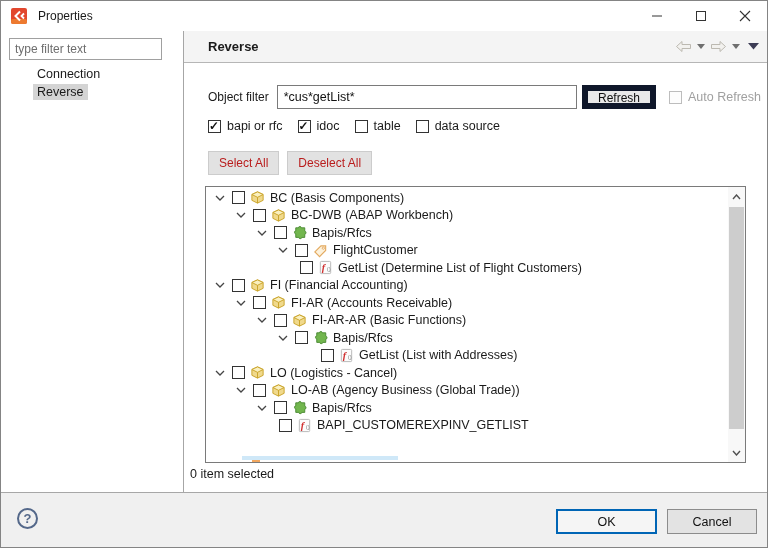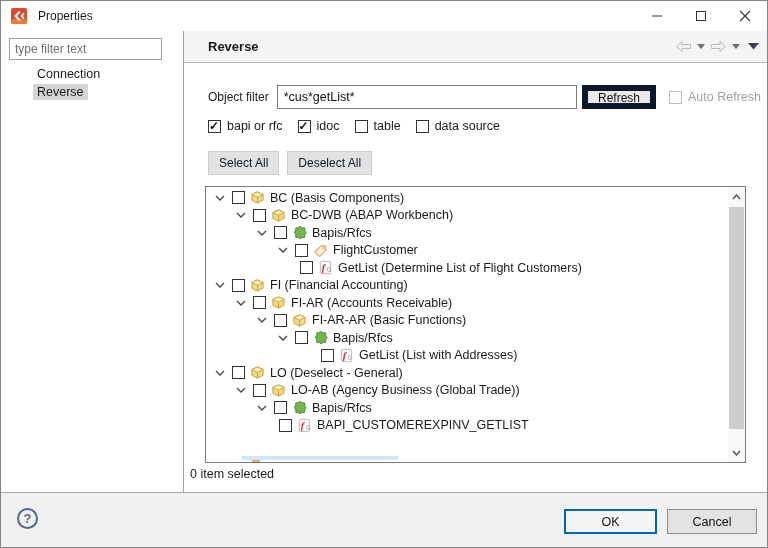--- a/index.html
+++ b/index.html
@@ -34,21 +34,21 @@
   .rnav { margin-left:auto; margin-right:10px; display:flex; align-items:center; gap:5px; }
   .rnav > span { display:inline-flex; align-items:center; }
 
   .frow { position:absolute; top:53px; left:24px; right:8px; height:26px; display:flex; align-items:center; }
   .flabel { margin-right:8px; white-space:nowrap; }
   .finput { width:322px; height:24px; border:1px solid #7a7a7a; padding:0 6px;
             font:12.5px "Liberation Sans", sans-serif; color:#111; outline:none; }
   .btn { font:12px "Liberation Sans", sans-serif; color:#111; background:#e9e9e9; border:6px solid #0f172a;
          height:24px; padding:0 10px; }
   .btn.refresh { margin-left:5px; }
-  .btn.disabled { background:#e2e2e2; border:1px solid #cccccc; color:#0f172a; }
+  .btn.disabled { background:#e2e2e2; border:1px solid #cccccc; color:#b91c1c; }
   .arwrap { display:flex; align-items:center; margin-left:13px; }
   .arlabel { color:#a0a0a0; margin-left:6px; font-size:12.5px; white-space:nowrap; }
 
   .cb { width:13px; height:13px; background:#fff; border:1px solid #333; position:relative; flex:none; }
   .cb.checked::after { content:"\2713"; position:absolute; left:0px; top:-2px; font-size:12px; font-weight:bold; color:#111; }
   .cb.disabled { border-color:#bdbdbd; background:#fdfdfd; }
 
   .types { position:absolute; top:88px; left:24px; display:flex; align-items:center; gap:15px; }
   .type-item { display:flex; align-items:center; gap:6px; font-size:12.5px; }
 
@@ -69,21 +69,21 @@
   .sbtn.up { top:1px; } .sbtn.down { bottom:1px; }
   .sthumb { position:absolute; left:1px; top:20px; width:15px; height:222px; background:#cdcdcd; }
 
   .status { position:absolute; left:6px; top:436px; font-size:12.5px; }
 
   
   .footer { position:absolute; left:0; right:0; bottom:0; height:55px; background:#f0f0f0; border-top:1px solid #a7a7a7; }
   .help { position:absolute; left:16px; top:15px; width:21px; height:21px; border:2px solid #54688a; border-radius:50%;
           color:#54688a; font-weight:bold; font-size:13px; display:flex; align-items:center; justify-content:center; }
   .okbtn, .cancelbtn { position:absolute; top:16px; height:25px; font:12.5px "Liberation Sans", sans-serif; color:#111; }
-  .okbtn { right:110px; width:93px; background:#f5f5f5; border:2px solid #0065b5; }
+  .okbtn { right:110px; width:101px; background:#f5f5f5; border:2px solid #0065b5; }
   .cancelbtn { right:10px; width:90px; background:#e3e3e3; border:1px solid #8c8c8c; }
 </style>
 </head>
 <body>
 
 <div class="window">
 
   <div class="titlebar">
     <span class="appicon">
       <svg width="16" height="16" viewBox="0 0 16 16">
@@ -340,21 +340,21 @@
               </svg>
             </span>
             <span class="cb"></span>
             <span class="ticon">
               <svg width="15" height="15" viewBox="0 0 16 16">
                 <path d="M8 2 L14 4.8 L14 11 L8 14 L2 11 L2 4.8 Z" fill="#f0d98c" stroke="#c9a227" stroke-width="1"></path>
                 <path d="M8 2 L14 4.8 L8 7.8 L2 4.8 Z" fill="#faf0c0" stroke="#c9a227" stroke-width="1"></path>
                 <path d="M8 7.8 L8 14" stroke="#c9a227" stroke-width="1"></path>
               </svg>
             </span>
-            <span>LO (Deselect - General)</span>
+            <span>LO (Logistics - Cancel)</span>
           </div>
           <div class="trow" style="padding-left: 29px;">
             <span class="chev">
               <svg width="10" height="6" viewBox="0 0 10 6">
                 <polyline points="1,1 5,5 9,1" fill="none" stroke="#454545" stroke-width="1.3"></polyline>
               </svg>
             </span>
             <span class="cb"></span>
             <span class="ticon">
               <svg width="15" height="15" viewBox="0 0 16 16">

